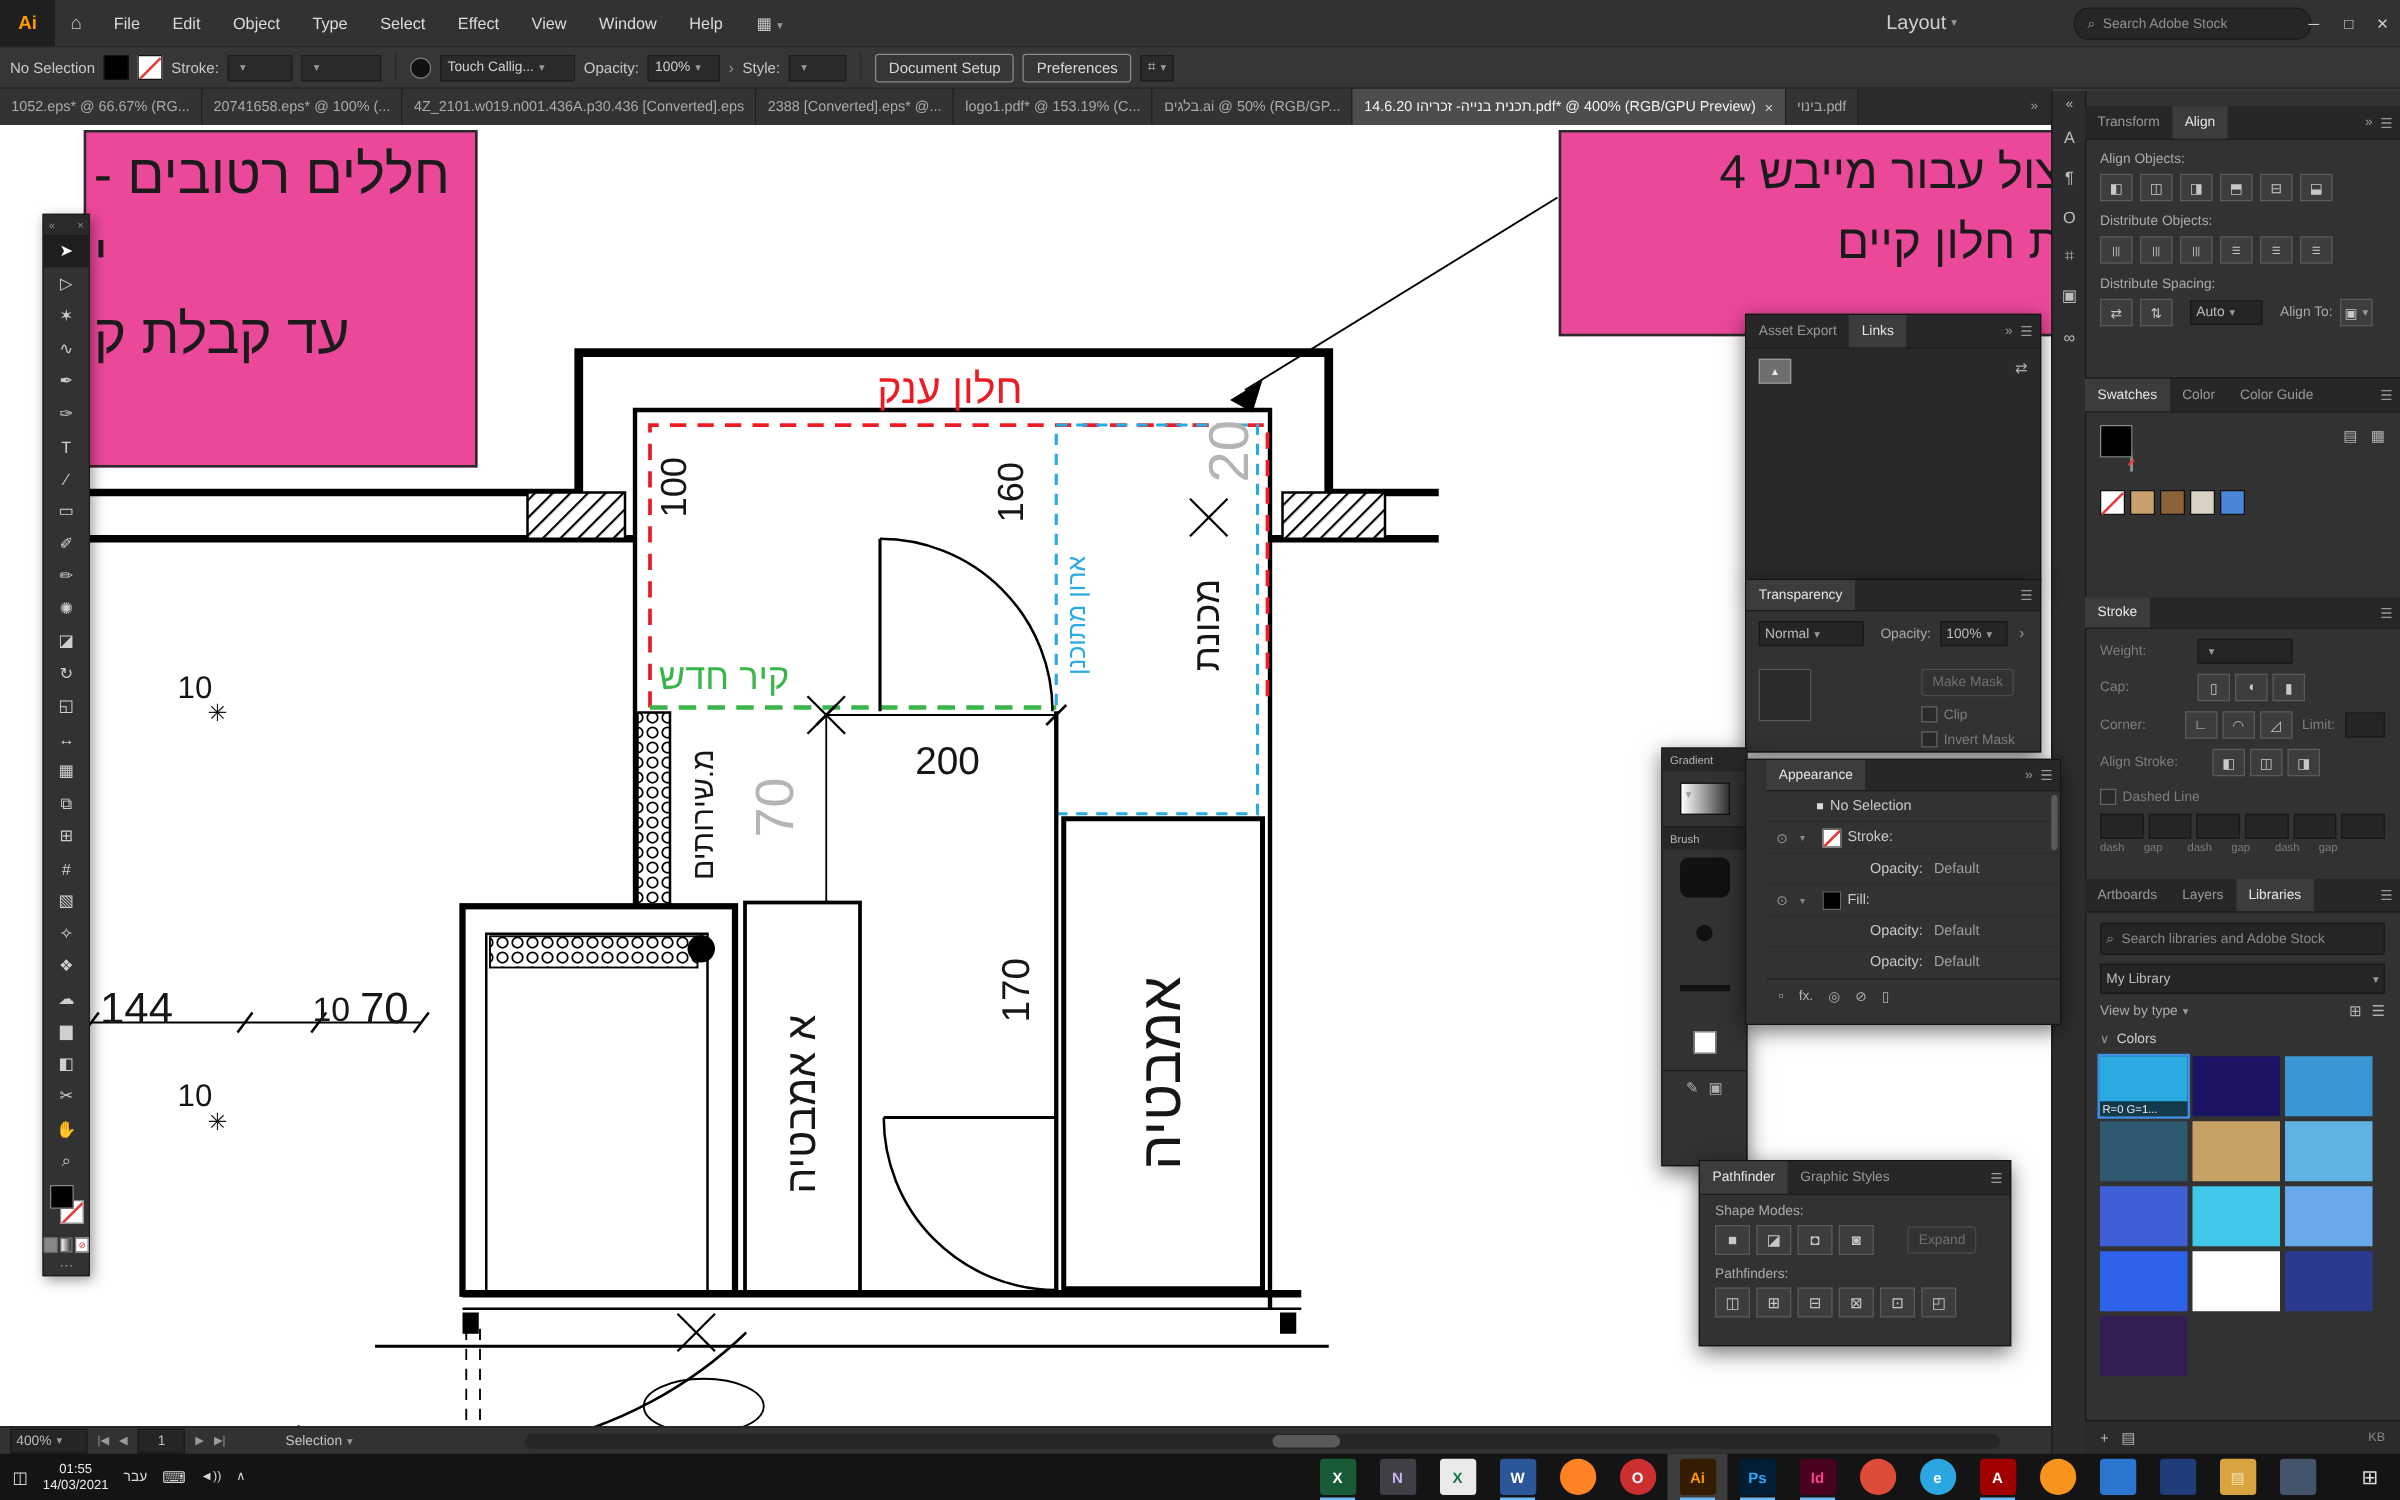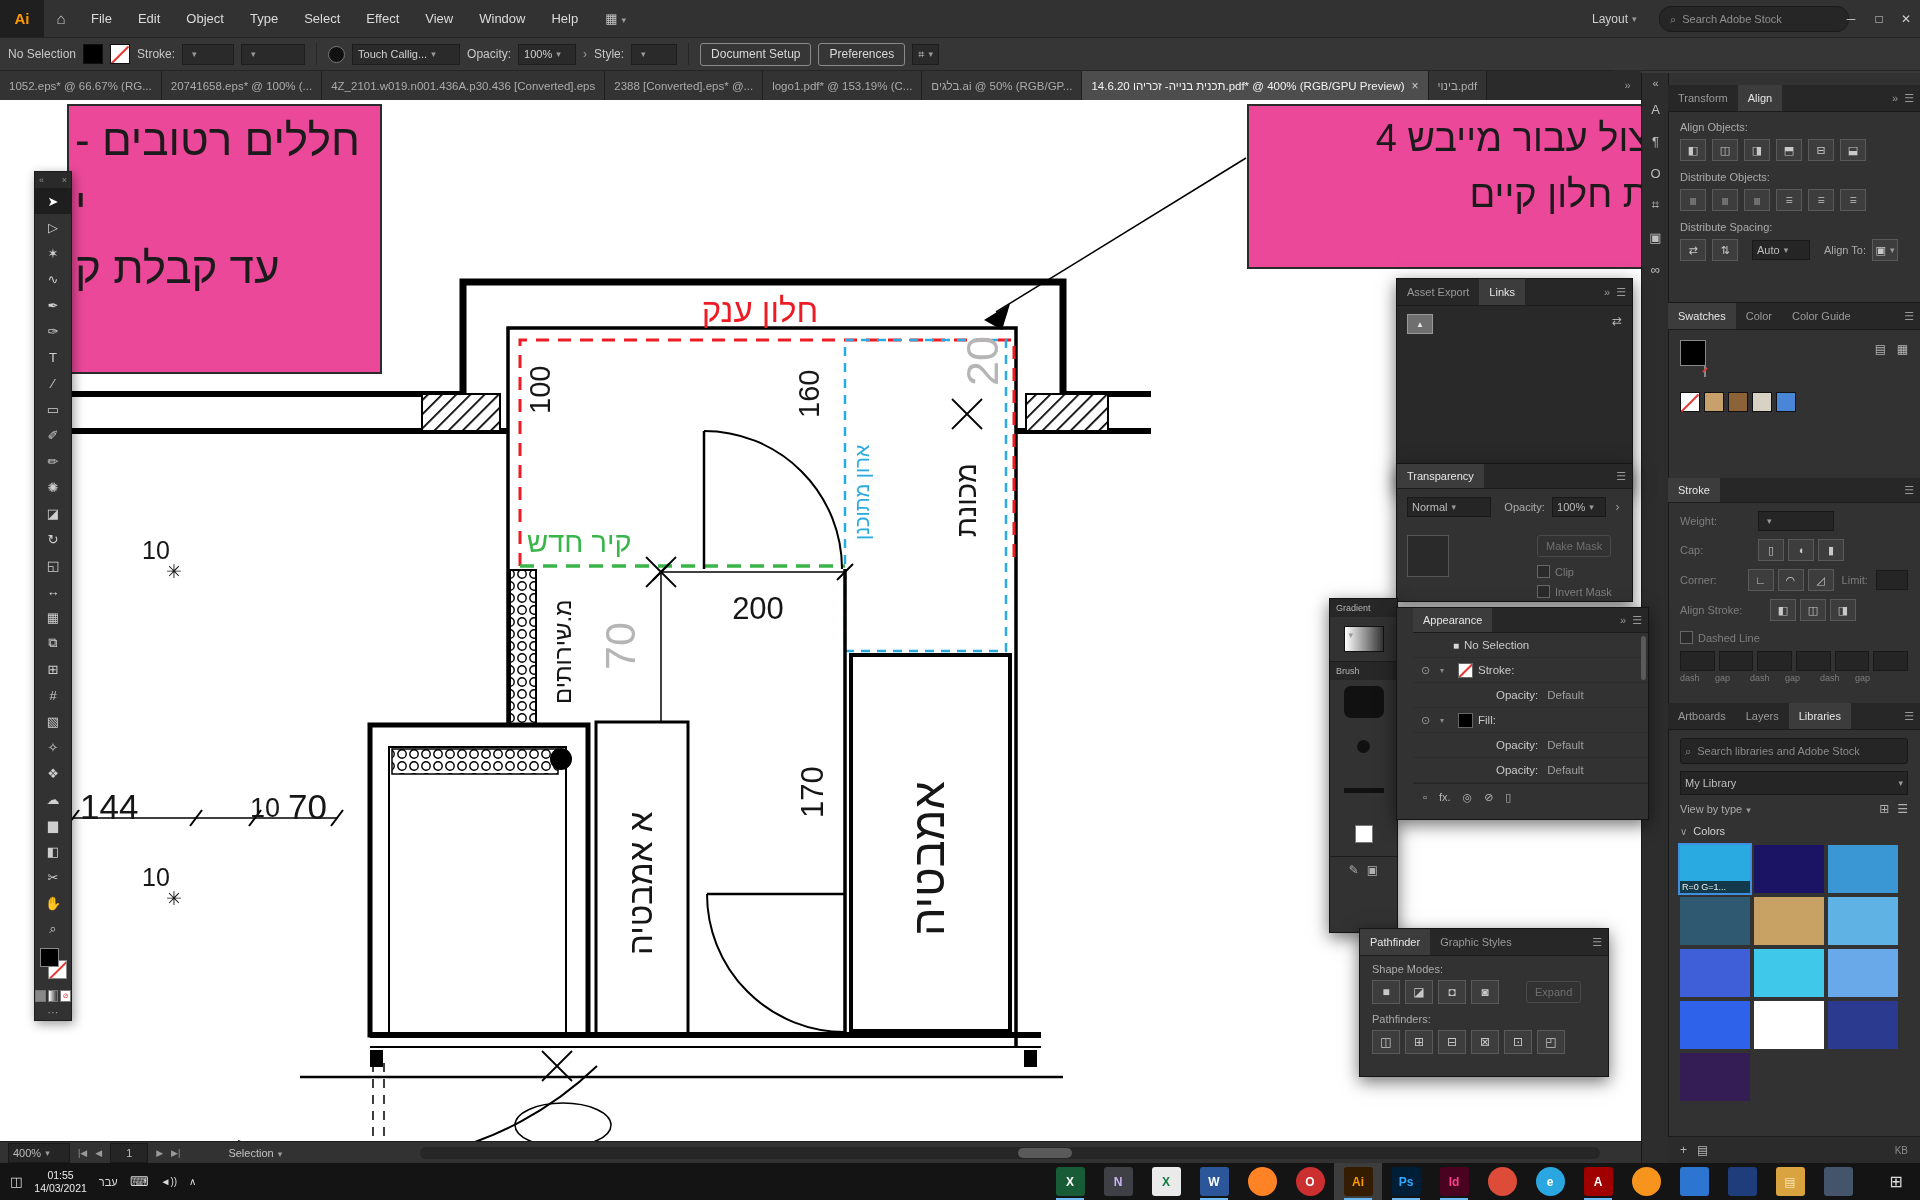--- a/index.html
+++ b/index.html
@@ -8,21 +8,21 @@
   .a{position:absolute;}
   .flex{display:flex;align-items:center;}
   .ctr{display:flex;align-items:center;justify-content:center;}
 
   
   #menubar{left:0;top:0;width:1920px;height:37px;background:#323232;border-bottom:1px solid #232323;display:flex;align-items:center;}
   #ailogo{width:44px;height:37px;background:#1f1f1f;color:#ff9a00;font-weight:bold;font-size:15px;}
   .homeic{width:34px;height:37px;font-size:15px;color:#c9c9c9;}
   .mi{padding:0 13px;font-size:13px;color:#dcdcdc;height:37px;display:flex;align-items:center;}
   #arrange{margin-left:14px;color:#c5c5c5;font-size:13px;}
-  #layoutdd{position:absolute;left:1592px;top:0;height:37px;display:flex;align-items:center;color:#cfcfcf;font-size:12px;}
+  #layoutdd{position:absolute;left:1509px;top:0;height:37px;display:flex;align-items:center;color:#cfcfcf;font-size:16px;}
   #stocksearch{position:absolute;left:1659px;top:6px;width:168px;height:24px;background:#262626;border:1px solid #1b1b1b;border-radius:12px;color:#909090;font-size:11px;display:flex;align-items:center;padding:0 10px;gap:6px;}
   .winbtn{width:28px;height:37px;color:#cfcfcf;font-size:12px;}
   .dd::after{content:"▾";font-size:9px;color:#9a9a9a;margin-left:4px;}
 
   #controlbar{left:0;top:37px;width:1920px;height:33px;background:#363636;border-bottom:1px solid #242424;display:flex;align-items:center;gap:7px;padding-left:8px;box-sizing:border-box;}
   .clabel{font-size:12px;color:#c8c8c8;white-space:nowrap;}
   .fieldbox{background:#2a2a2a;border:1px solid #1d1d1d;height:19px;display:flex;align-items:center;padding:0 5px;font-size:11px;color:#d0d0d0;}
   .sep{width:1px;height:22px;background:#262626;margin:0 4px;}
   .cbtn{border:1px solid #8a8a8a;border-radius:3px;height:21px;padding:0 10px;font-size:12px;color:#d8d8d8;display:flex;align-items:center;white-space:nowrap;}
   .swmini{width:18px;height:18px;border:1px solid #111;}
@@ -705,21 +705,21 @@
     </div>
     <div class="a flex" style="left:0;top:433px;width:252px;height:27px;background:#2b2b2b;border-top:1px solid #1c1c1c;padding:0 12px;box-sizing:border-box;justify-content:space-between;">
       <span class="flex" style="gap:10px;color:#b5b5b5;">
         <span>+</span>
         <span>▤</span>
       </span>
       <span style="font-size:10px;color:#8a8a8a;">KB</span>
     </div>
   </div>
 
-  <div class="fp" style="left:1396px;top:251px;width:235px;height:212px;margin-top:27px;">
+  <div class="fp" style="left:1396px;top:251px;width:235px;height:212px;">
     <div class="ptabrow">
       <span class="ptab">Asset Export</span>
       <span class="ptab" data-on="true">Links</span>
       <span class="pmenu">
           <span>»</span>
           <span>☰</span>
         </span>
     </div>
     <div style="position:relative;height:185px;background:#292929;">
       <span class="a ctr" style="left:10px;top:8px;width:24px;height:18px;background:#6f6f6f;color:#e8e8e8;font-size:8px;border:1px solid #999;">▲</span>

